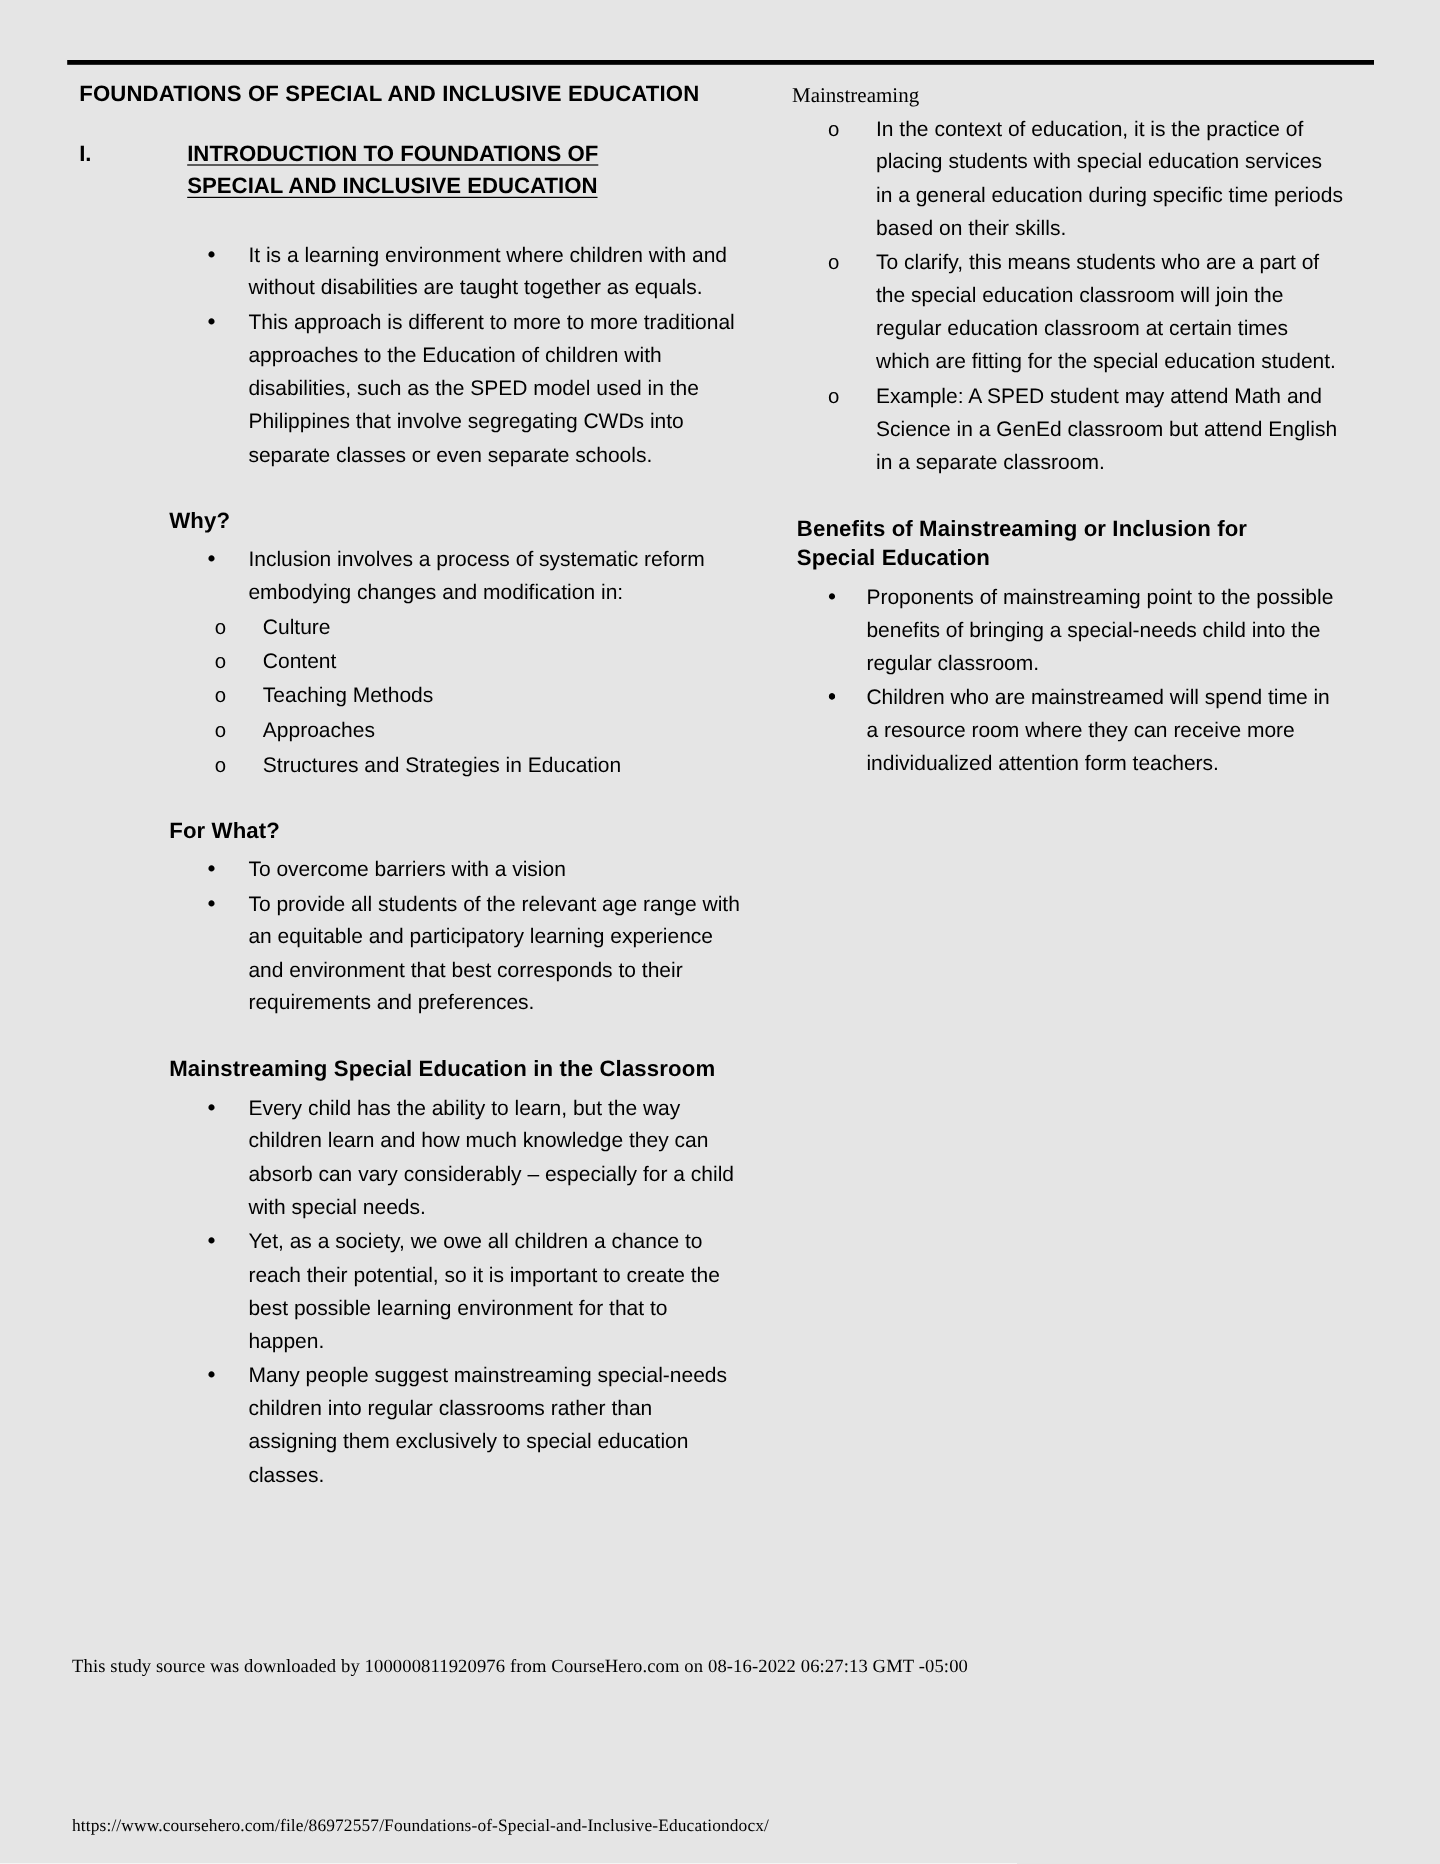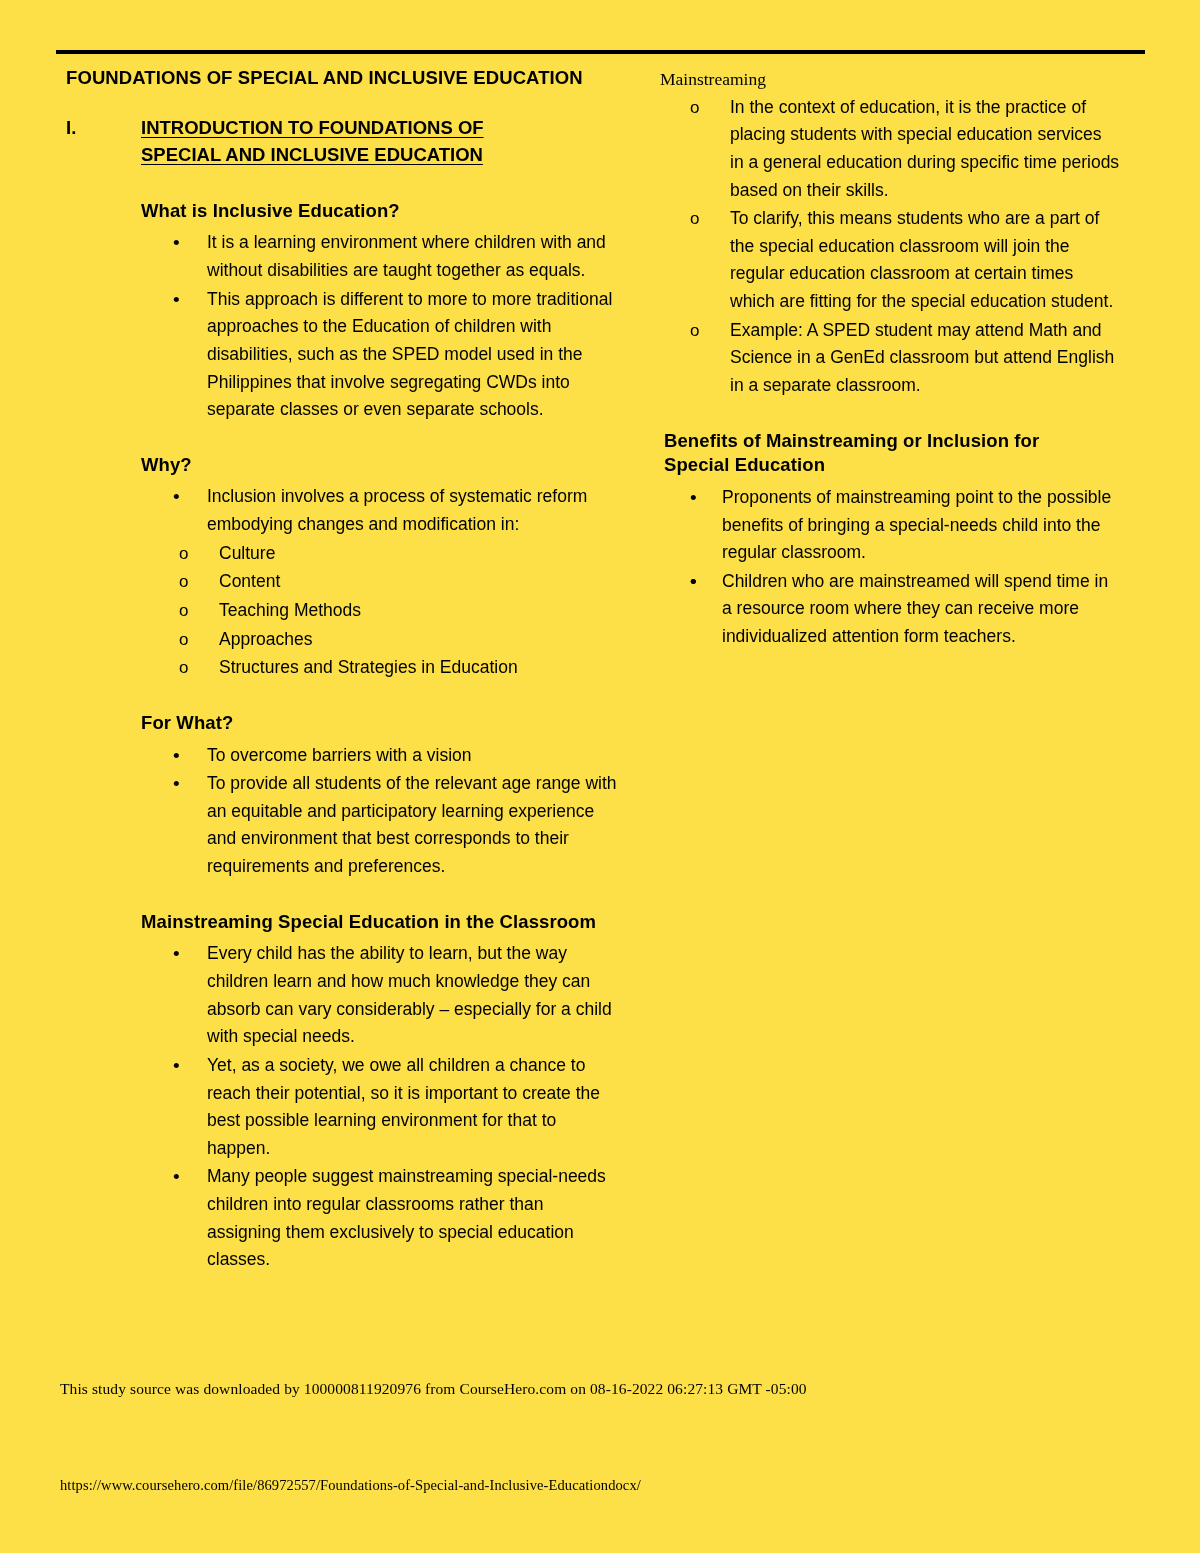--- a/index.html
+++ b/index.html
@@ -9,21 +9,21 @@
     background: #ffffff;
   }
   body {
     font-family: "Liberation Sans", sans-serif;
     color: #000000;
   }
   .page {
     position: relative;
     width: 1200px;
     height: 1553px;
-    background: #fde047;
+    background: #e5e5e5;
     overflow: hidden;
     box-sizing: border-box;
     padding-left: 32px;
   }
 
   
   .top-rule {
     position: absolute;
     left: 56px;
     top: 50px;
@@ -72,20 +72,21 @@
     font-weight: bold;
     line-height: 1.45;
   }
   .numbered .num-text {
     font-size: 18.5px;
     font-weight: bold;
     line-height: 1.45;
     text-decoration: underline;
     text-underline-offset: 3px;
     max-width: 400px;
+    margin-left: 15px;
   }
 
   .indent {
     padding-left: 75px;
   }
 
   h3.sec {
     font-size: 18.5px;
     font-weight: bold;
     line-height: 1.33;
@@ -161,21 +162,21 @@
     top: 1380px;
     font-family: "Liberation Serif", serif;
     font-size: 15.5px;
     letter-spacing: .1px;
     color: #000000;
     white-space: nowrap;
   }
   .footer-url {
     position: absolute;
     left: 60px;
-    top: 1477px;
+    top: 1514px;
     font-family: "Liberation Serif", serif;
     font-size: 14.5px;
     letter-spacing: .1px;
     color: #000000;
     white-space: nowrap;
   }
 </style>
 </head>
 <body>
 
@@ -189,21 +190,20 @@
 
       <div class="doc-title">FOUNDATIONS OF SPECIAL AND INCLUSIVE EDUCATION</div>
 
       <div class="numbered">
         <div class="num">I.</div>
         <div class="num-text">INTRODUCTION TO FOUNDATIONS OF SPECIAL AND INCLUSIVE EDUCATION</div>
       </div>
 
       <div class="indent">
 
-        <h3 class="sec">What is Inclusive Education?</h3>
         <ul class="bul">
           <li>
             <span class="dot">•</span>
             <span>It is a learning environment where children with and without disabilities are taught together as equals.</span>
           </li>
           <li>
             <span class="dot">•</span>
             <span>This approach is different to more to more traditional approaches to the Education of children with disabilities, such as the SPED model used in the Philippines that involve segregating CWDs into separate classes or even separate schools.</span>
           </li>
         </ul>

